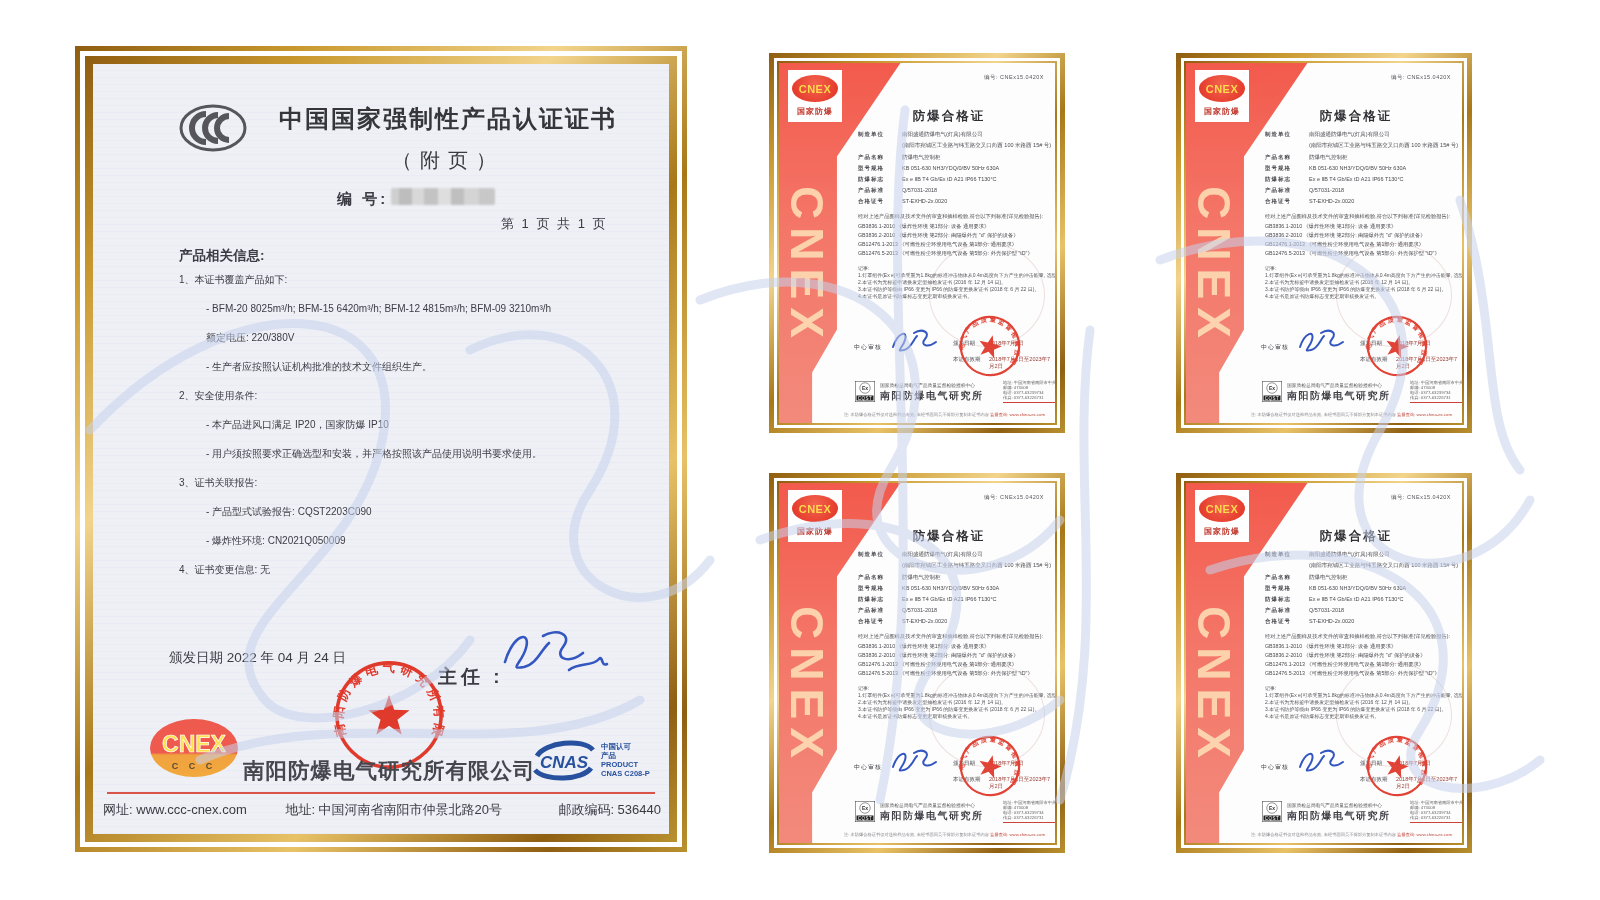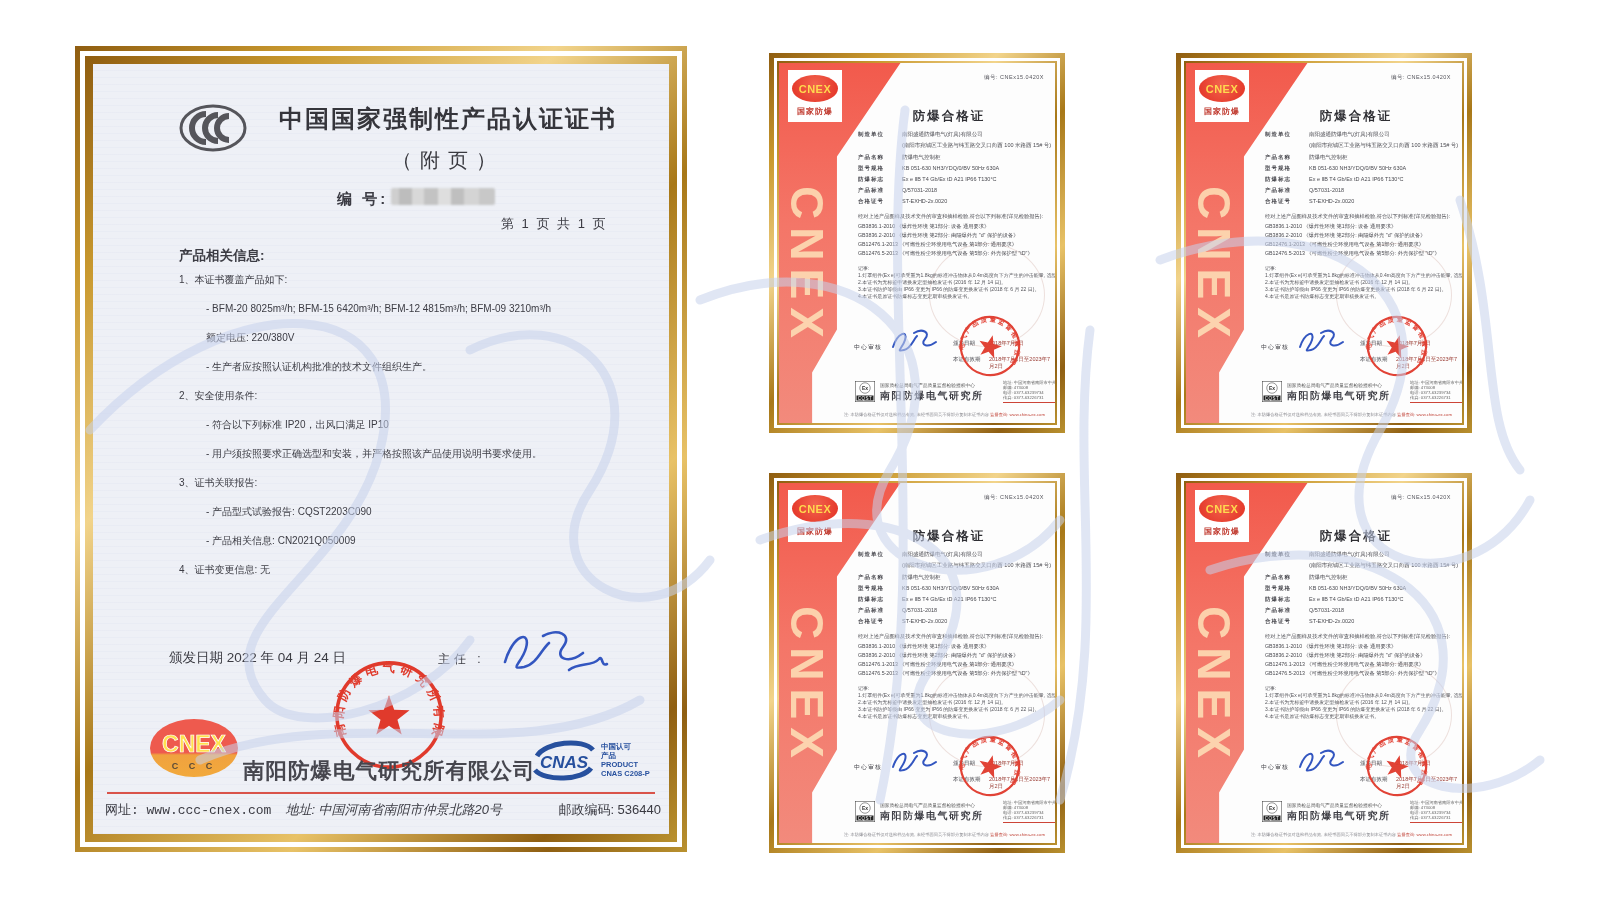--- a/index.html
+++ b/index.html
@@ -26,32 +26,32 @@
   .serial-label { position:absolute; left:244px; top:126px; font-size:15px; font-weight:700; letter-spacing:3px; }
   .serial-redact { position:absolute; left:298px; top:124px; width:104px; height:17px; border-radius:2px;
     background:linear-gradient(90deg,#cfcfcf 0 8%,#bdbdbd 8% 20%,#d8d8d8 20% 32%,#c3c3c3 32% 45%,#dedede 45% 58%,#bfbfbf 58% 70%,#d4d4d4 70% 85%,#c8c8c8 85% 100%);
     filter:blur(1.1px); }
   .page-info { position:absolute; left:408px; top:151px; font-size:13px; letter-spacing:2px; }
   .section-head { position:absolute; left:86px; top:183px; font-size:13.5px; font-weight:700; }
   .body-lines { position:absolute; left:86px; top:209px; right:16px; font-size:10px; }
   .line { line-height:14px; margin-bottom:15px; white-space:nowrap; }
   .ind1 { padding-left:27px; }
   .issue-date { position:absolute; left:76px; top:585px; font-size:13.5px; }
-  .director { position:absolute; left:345px; top:587px; font-size:12px; letter-spacing:4px; font-weight:400; }
+  .director { position:absolute; left:345px; top:600px; font-size:19px; letter-spacing:4px; font-weight:700; }
   .sig-big { position:absolute; left:402px; top:558px; }
   .seal-big { position:absolute; left:237px; top:592px; }
   .cnex-big { position:absolute; left:55px; top:654px; }
   .org-name { position:absolute; left:150px; top:692px; font-size:21.5px; font-weight:700; color:#46464e; letter-spacing:1px; white-space:nowrap; }
   .cnas-wrap { position:absolute; left:438px; top:672px; display:flex; align-items:center; }
   .cnas-txt { margin-left:4px; font-size:7.5px; line-height:9px; color:#27509e; font-weight:700; }
   .red-rule { position:absolute; left:14px; right:14px; top:728px; height:2px; background:#d9534a; }
   .footer-row { position:absolute; left:10px; right:8px; display:flex; font-size:13px; color:#3a3a42; white-space:nowrap; }
   .fr1 { top:737px; } .fr2 { top:758px; }
-  .f-col1 { width:178px; text-align:right;font-family:Liberation Mono, monospace; }
-  .f-col2 { flex:1; padding-left:14px;font-style:italic; }
+  .f-col1 { width:178px; text-align:left; }
+  .f-col2 { flex:1; padding-left:14px; }
   .f-col3 { text-align:right; }
 
   
   .sc-content { position:relative; width:100%; height:100%; background:#fdfdfd; overflow:hidden; }
   .sc-ribbon { position:absolute; inset:0;
     clip-path:polygon(0 0,44% 0,21% 26%,21% 74%,12% 86%,12% 100%,0 100%);
     background:linear-gradient(180deg,#f25a4c 0%,#f47668 45%,#f28a7c 100%); }
   .sc-ribbon-word { position:absolute; left:-62px; top:176px; width:180px; text-align:center;
     transform:rotate(90deg); font-size:46px; font-weight:700; letter-spacing:8px;
     color:rgba(253,226,185,.85); white-space:nowrap; }
@@ -124,25 +124,25 @@
         <div class="serial-redact"></div>
         <div class="page-info">第 1 页 共 1 页</div>
         <div class="section-head">产品相关信息:</div>
 
         <div class="body-lines">
           <div class="line ind0">1、本证书覆盖产品如下:</div>
           <div class="line ind1">- BFM-20    8025m³/h; BFM-15    6420m³/h; BFM-12    4815m³/h; BFM-09    3210m³/h</div>
           <div class="line ind1">额定电压: 220/380V</div>
           <div class="line ind1">- 生产者应按照认证机构批准的技术文件组织生产。</div>
           <div class="line ind0">2、安全使用条件:</div>
-          <div class="line ind1">- 符合以下列标准 IP20，出风口满足 IP10</div>
+          <div class="line ind1">- 本产品进风口满足 IP20，国家防爆 IP10</div>
           <div class="line ind1">- 用户须按照要求正确选型和安装，并严格按照该产品使用说明书要求使用。</div>
           <div class="line ind0">3、证书关联报告:</div>
           <div class="line ind1">- 产品型式试验报告: CQST2203C090</div>
-          <div class="line ind1">- 产品相关信息: CN2021Q050009</div>
+          <div class="line ind1">- 爆炸性环境: CN2021Q050009</div>
           <div class="line ind0">4、证书变更信息: 无</div>
         </div>
 
         <div class="issue-date">颁发日期  2022 年 04 月 24 日</div>
         <div class="director">主任 :</div>
 
         <svg class="sig-big" width="120" height="60" viewBox="0 0 120 60">
           <g fill="none" stroke="#3356c0" stroke-width="2.6" stroke-linecap="round">
             <path d="M10,40 C18,12 36,8 31,26 C27,41 13,48 29,45 C42,42 46,28 54,21"></path>
             <path d="M48,14 C62,6 78,12 68,25 C59,37 74,42 88,31"></path>

